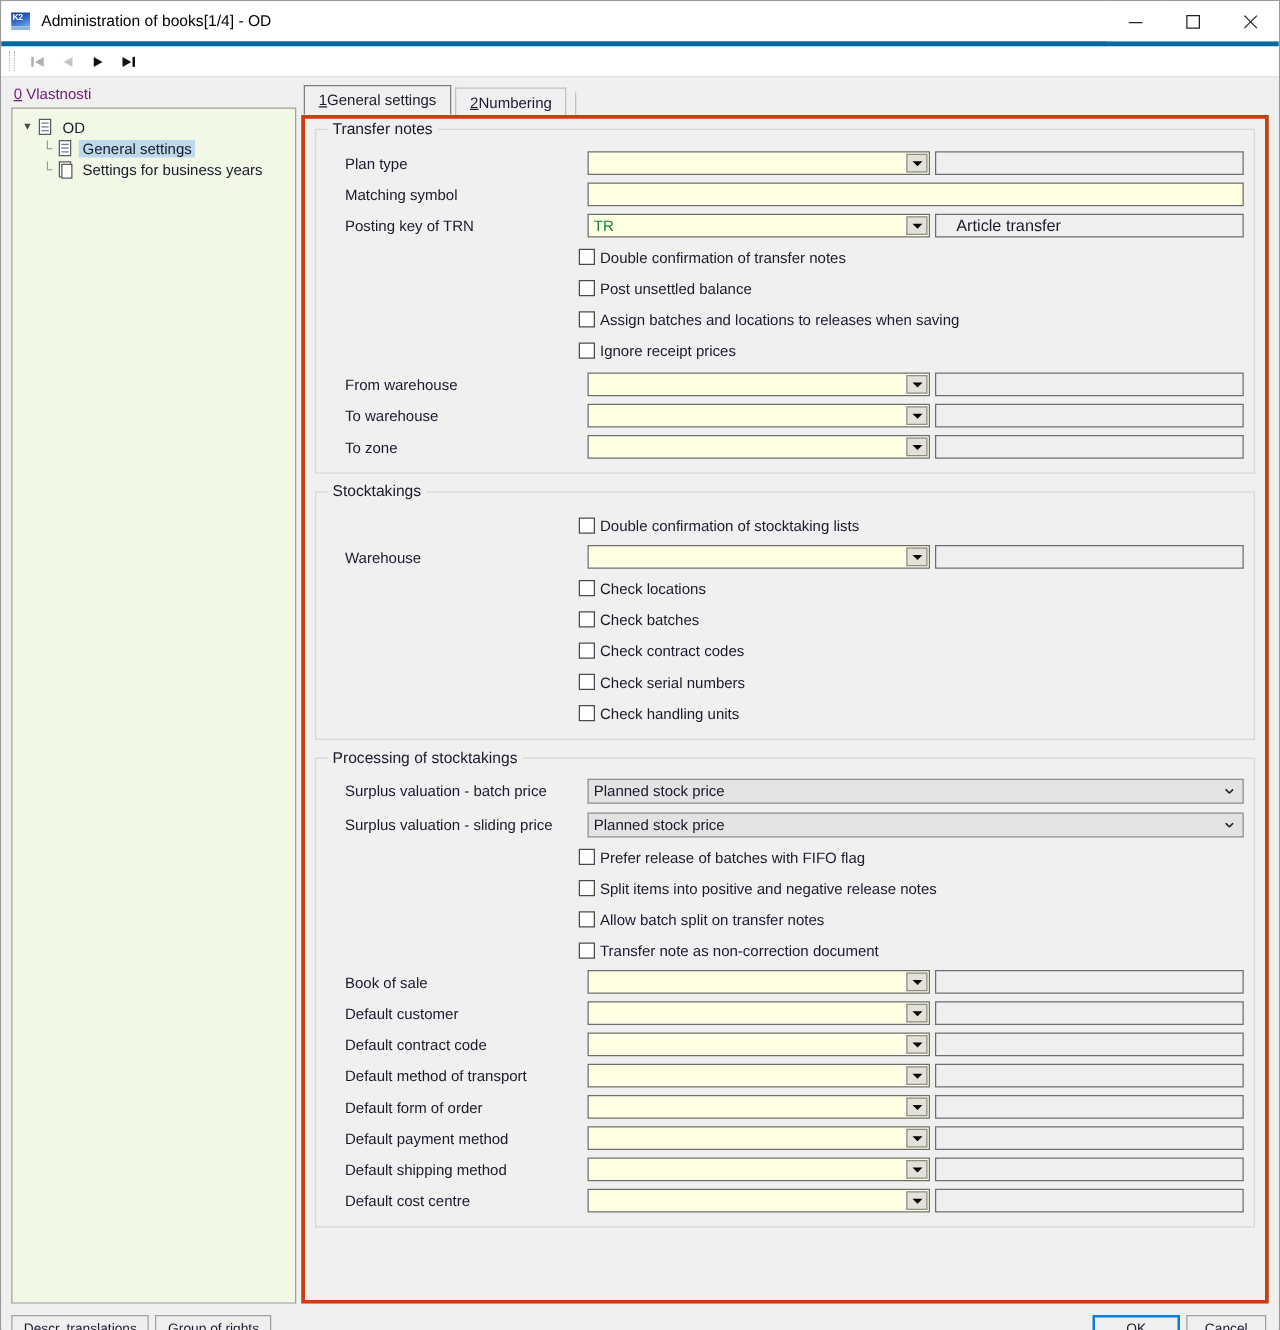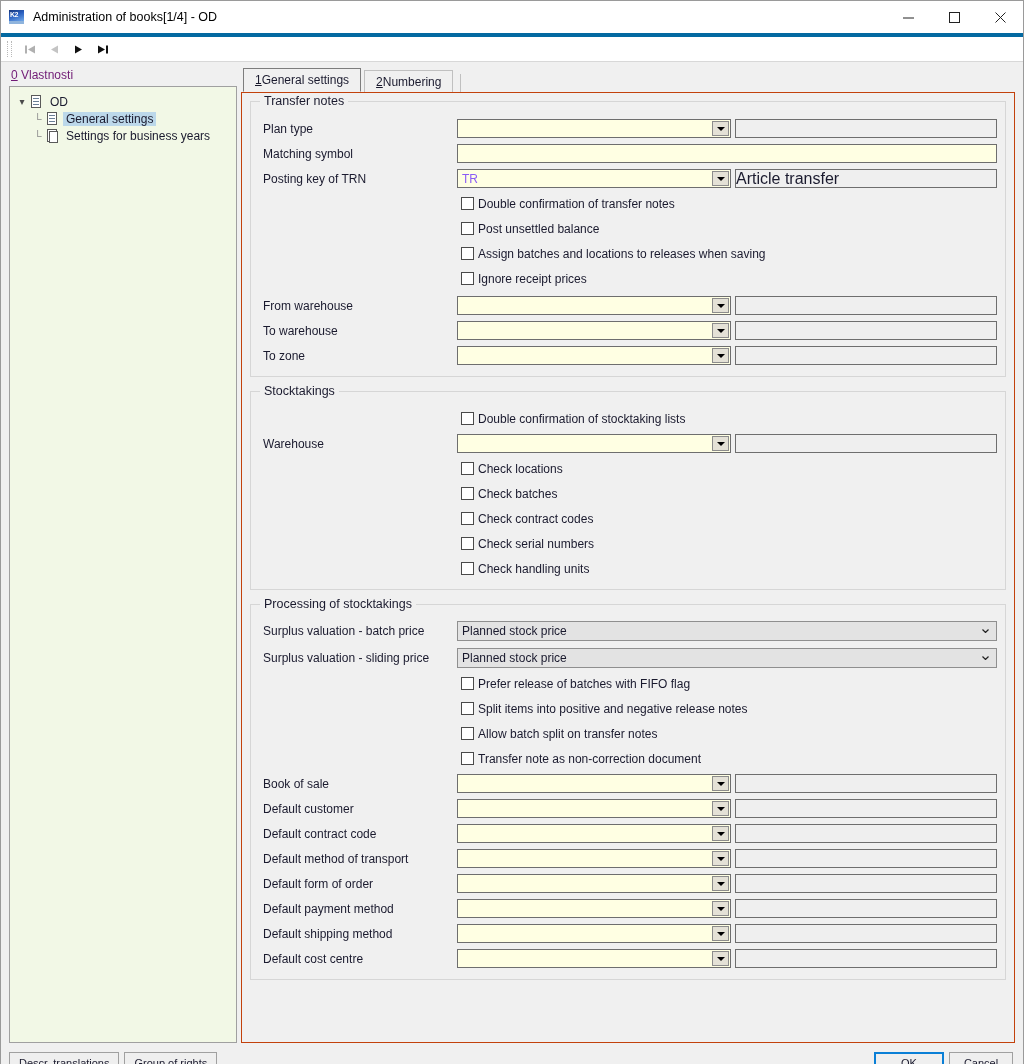--- a/index.html
+++ b/index.html
@@ -78,50 +78,50 @@
   .tabstrip{height:24px;display:flex;align-items:flex-end;margin-top:6px;padding-left:2px;}
   .tab{
     height:22px;padding:0 11px;display:flex;align-items:center;font-size:12px;
     background:#f0f0f0;border:1px solid #c0c0c0;border-bottom:none;margin-right:3px;
     box-sizing:border-box;color:#1a1a2e;white-space:nowrap;
   }
   .tab.active{background:#f0f0f0;border:1px solid #7d7d7d;border-bottom:1px solid #f0f0f0;height:24px;}
   .tab u{text-decoration:underline;}
   .tab-end{width:1px;height:18px;background:#c0c0c0;margin-left:4px;}
   .formarea{
-    flex:1;border:1px solid #c2410c;background:#f0f0f0;box-sizing:border-box;
+    flex:1;border:3px solid #c2410c;background:#f0f0f0;box-sizing:border-box;
     padding:8px 8px 6px 8px;overflow:hidden;position:relative;
   }
   
   .gbox{border:1px solid #d6d6d6;margin:0 0 8px 0;padding:14px 8px 8px 8px;position:relative;box-sizing:border-box;}
   .gbox > .gtitle{
     position:absolute;left:9px;top:-8px;background:#f0f0f0;padding:0 4px;
     font-size:12.5px;color:#1a1a2e;white-space:nowrap;
   }
   
-  .row{display:flex;align-items:center;height:25px;}
+  .row{display:flex;align-items:center;height:25px;margin-left:11px;}
   .row .flabel{width:198px;flex:0 0 198px;font-size:12px;padding-left:4px;box-sizing:border-box;color:#1a1a2e;}
   .lookup{display:flex;align-items:center;flex:1;min-width:0;}
   .lk-main{
     height:19px;background:#ffffe3;border:1px solid #6e6e6e;box-sizing:border-box;
     display:flex;align-items:center;width:274px;flex:0 0 274px;
   }
-  .lk-main .val{flex:1;padding:0 4px;font-size:12px;white-space:nowrap;overflow:hidden;color:#8b5cf6;}
+  .lk-main .val{flex:1;padding:0 4px;font-size:12px;white-space:nowrap;overflow:hidden;color:#15803d;}
   .lk-btn{
     width:17px;height:15px;flex:0 0 17px;margin:0 1px 0 0;background:#e4e1d6;
     border:1px solid #8c8c8c;box-sizing:border-box;display:flex;align-items:center;justify-content:center;
   }
   .lk-btn .car{
     width:0;height:0;border-left:4px solid transparent;border-right:4px solid transparent;
     border-top:4px solid #000;
   }
   .lk-side{
     height:19px;background:#efefef;border:1px solid #6e6e6e;box-sizing:border-box;
     margin-left:4px;flex:1;min-width:0;display:flex;align-items:center;
-    padding:0 0;font-size:16px;white-space:nowrap;overflow:hidden;color:#1a1a2e;
+    padding:0 16px;font-size:13px;white-space:nowrap;overflow:hidden;color:#1a1a2e;
   }
   .plain-wide{
     height:19px;background:#ffffe3;border:1px solid #6e6e6e;box-sizing:border-box;
     flex:1;min-width:0;display:flex;align-items:center;padding:0 4px;font-size:12px;
   }
   
   .combo{
     height:20px;flex:1;min-width:0;background:#e3e3e3;border:1px solid #8f8f8f;
     box-sizing:border-box;display:flex;align-items:center;padding:0 4px;font-size:12px;
     position:relative;color:#1a1a2e;

